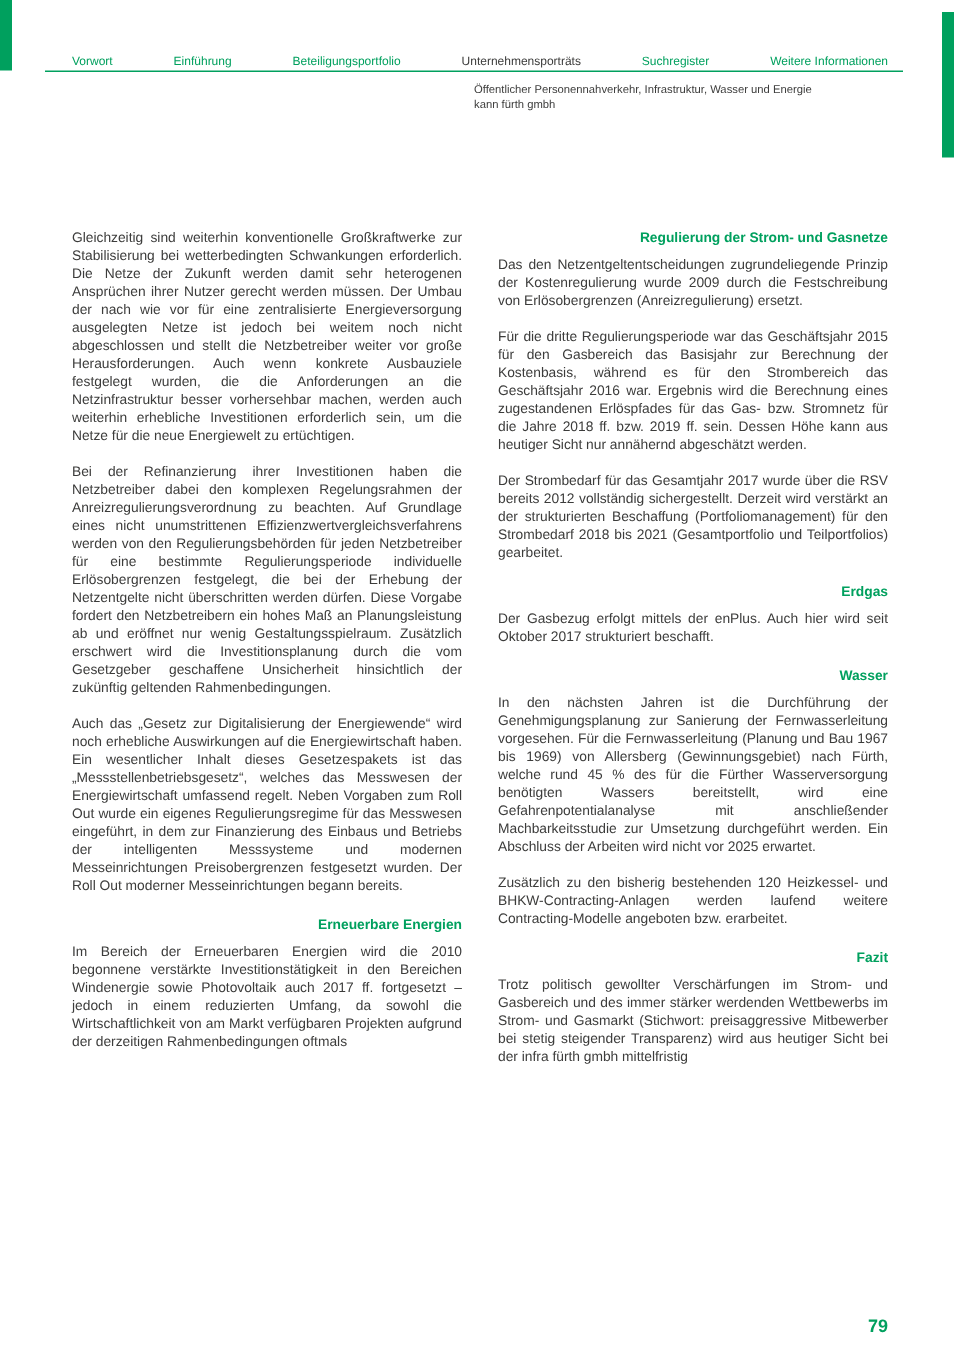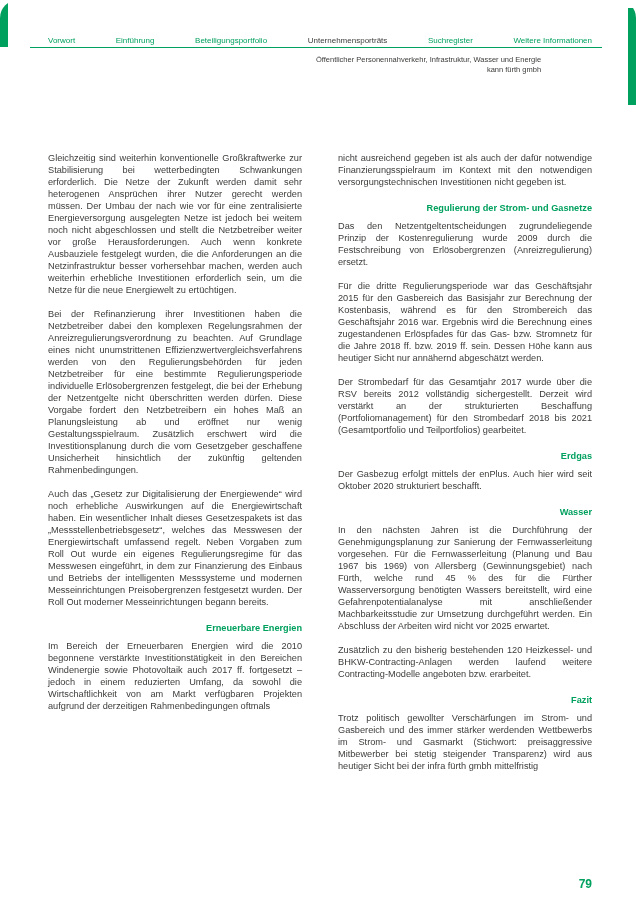--- a/index.html
+++ b/index.html
@@ -7,21 +7,20 @@
     --text:#3c3c3b;
   }
   html,body{margin:0;padding:0;background:#ffffff;}
   .page{
     position:relative;
     width:636px;height:900px;
     background:#ffffff;
     font-family:"Liberation Sans", sans-serif;
     color:var(--text);
     overflow:hidden;
-    border-radius:18px;
   }
   .accent-left{
     position:absolute;left:0;top:0;width:8px;height:47px;
     background:var(--green);
   }
   .accent-right{
     position:absolute;right:0;top:8px;width:8px;height:97px;
     background:var(--green);
   }
   .nav{
@@ -31,25 +30,25 @@
     white-space:nowrap;
   }
   .nav .nav-item{cursor:pointer;}
   .nav .active{color:var(--text);}
   .nav-rule{
     position:absolute;left:30px;top:47px;width:572px;height:1px;
     background:var(--green);
   }
   .section-info{
     position:absolute;left:316px;top:55px;
-    font-size:7.5px;line-height:10px;color:var(--text);text-align:right;
+    font-size:7.5px;line-height:10px;color:var(--text);
   }
   .columns{
     position:absolute;left:48px;top:152px;width:544px;
-    display:flex;gap:36px;
+    display:flex;gap:24px;
   }
   .col{
     flex:1;min-width:0;
     font-size:9.2px;line-height:12px;
     text-align:justify;
     overflow-wrap:break-word;
   }
   .col p{margin:0 0 12px 0;}
   .col h3{
     margin:14px 0 6px 0;
@@ -92,27 +91,26 @@
 
     <div class="col">
       <p>Gleichzeitig sind weiterhin konventionelle Großkraftwerke zur Stabilisierung bei wetterbedingten Schwankungen erforderlich. Die Netze der Zukunft werden damit sehr heterogenen Ansprüchen ihrer Nutzer gerecht werden müssen. Der Umbau der nach wie vor für eine zentralisierte Energieversorgung ausgelegten Netze ist jedoch bei weitem noch nicht abgeschlossen und stellt die Netzbetreiber weiter vor große Herausforderungen. Auch wenn konkrete Ausbauziele festgelegt wurden, die die Anforderungen an die Netzinfrastruktur besser vorhersehbar machen, werden auch weiterhin erhebliche Investitionen erforderlich sein, um die Netze für die neue Energiewelt zu ertüchtigen.</p>
       <p>Bei der Refinanzierung ihrer Investitionen haben die Netzbetreiber dabei den komplexen Regelungsrahmen der Anreizregulierungsverordnung zu beachten. Auf Grundlage eines nicht unumstrittenen Effizienzwertvergleichsverfahrens werden von den Regulierungsbehörden für jeden Netzbetreiber für eine bestimmte Regulierungsperiode individuelle Erlösobergrenzen festgelegt, die bei der Erhebung der Netzentgelte nicht überschritten werden dürfen. Diese Vorgabe fordert den Netzbetreibern ein hohes Maß an Planungsleistung ab und eröffnet nur wenig Gestaltungsspielraum. Zusätzlich erschwert wird die Investitionsplanung durch die vom Gesetzgeber geschaffene Unsicherheit hinsichtlich der zukünftig geltenden Rahmenbedingungen.</p>
       <p>Auch das „Gesetz zur Digitalisierung der Energiewende“ wird noch erhebliche Auswirkungen auf die Energiewirtschaft haben. Ein wesentlicher Inhalt dieses Gesetzespakets ist das „Messstellenbetriebsgesetz“, welches das Messwesen der Energiewirtschaft umfassend regelt. Neben Vorgaben zum Roll Out wurde ein eigenes Regulierungsregime für das Messwesen eingeführt, in dem zur Finanzierung des Einbaus und Betriebs der intelligenten Messsysteme und modernen Messeinrichtungen Preisobergrenzen festgesetzt wurden. Der Roll Out moderner Messeinrichtungen begann bereits.</p>
       <h3>Erneuerbare Energien</h3>
       <p>Im Bereich der Erneuerbaren Energien wird die 2010 begonnene verstärkte Investitionstätigkeit in den Bereichen Windenergie sowie Photovoltaik auch 2017 ff. fortgesetzt – jedoch in einem reduzierten Umfang, da sowohl die Wirtschaftlichkeit von am Markt verfügbaren Projekten aufgrund der derzeitigen Rahmenbedingungen oftmals</p>
     </div>
 
     <div class="col">
-      <p>nicht ausreichend gegeben ist als auch der dafür notwendige Finanzierungsspielraum im Kontext mit den notwendigen versorgungstechnischen Investitionen nicht gegeben ist.</p>
       <h3>Regulierung der Strom- und Gasnetze</h3>
       <p>Das den Netzentgeltentscheidungen zugrundeliegende Prinzip der Kostenregulierung wurde 2009 durch die Festschreibung von Erlösobergrenzen (Anreizregulierung) ersetzt.</p>
       <p>Für die dritte Regulierungsperiode war das Geschäftsjahr 2015 für den Gasbereich das Basisjahr zur Berechnung der Kostenbasis, während es für den Strombereich das Geschäftsjahr 2016 war. Ergebnis wird die Berechnung eines zugestandenen Erlöspfades für das Gas- bzw. Stromnetz für die Jahre 2018 ff. bzw. 2019 ff. sein. Dessen Höhe kann aus heutiger Sicht nur annähernd abgeschätzt werden.</p>
       <p>Der Strombedarf für das Gesamtjahr 2017 wurde über die RSV bereits 2012 vollständig sichergestellt. Derzeit wird verstärkt an der strukturierten Beschaffung (Portfoliomanagement) für den Strombedarf 2018 bis 2021 (Gesamtportfolio und Teilportfolios) gearbeitet.</p>
       <h3>Erdgas</h3>
-      <p>Der Gasbezug erfolgt mittels der enPlus. Auch hier wird seit Oktober 2020 strukturiert beschafft.</p>
+      <p>Der Gasbezug erfolgt mittels der enPlus. Auch hier wird seit Oktober 2017 strukturiert beschafft.</p>
       <h3>Wasser</h3>
       <p>In den nächsten Jahren ist die Durchführung der Genehmigungsplanung zur Sanierung der Fernwasserleitung vorgesehen. Für die Fernwasserleitung (Planung und Bau 1967 bis 1969) von Allersberg (Gewinnungsgebiet) nach Fürth, welche rund 45 % des für die Fürther Wasserversorgung benötigten Wassers bereitstellt, wird eine Gefahrenpotentialanalyse mit anschließender Machbarkeitsstudie zur Umsetzung durchgeführt werden. Ein Abschluss der Arbeiten wird nicht vor 2025 erwartet.</p>
       <p>Zusätzlich zu den bisherig bestehenden 120 Heizkessel- und BHKW-Contracting-Anlagen werden laufend weitere Contracting-Modelle angeboten bzw. erarbeitet.</p>
       <h3>Fazit</h3>
       <p>Trotz politisch gewollter Verschärfungen im Strom- und Gasbereich und des immer stärker werdenden Wettbewerbs im Strom- und Gasmarkt (Stichwort: preisaggressive Mitbewerber bei stetig steigender Transparenz) wird aus heutiger Sicht bei der infra fürth gmbh mittelfristig</p>
     </div>
 
   </main>
 
   <div class="page-number">79</div>

